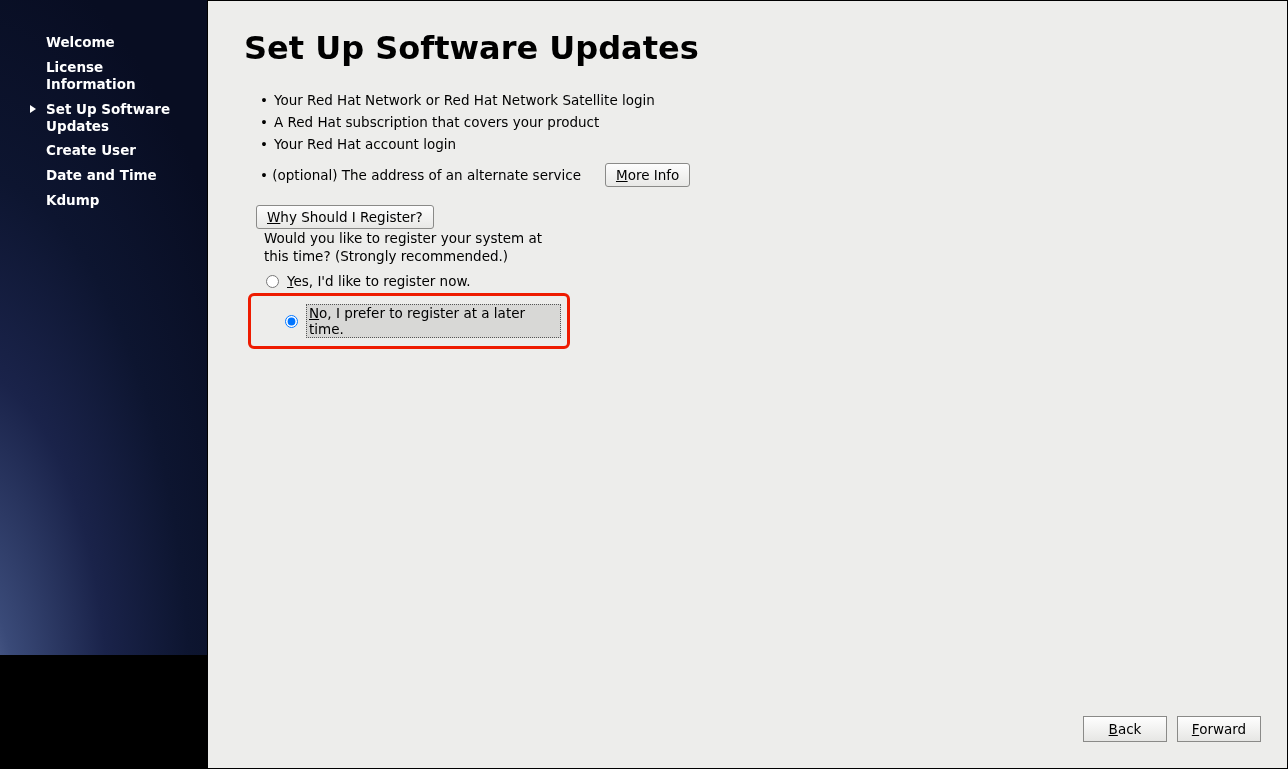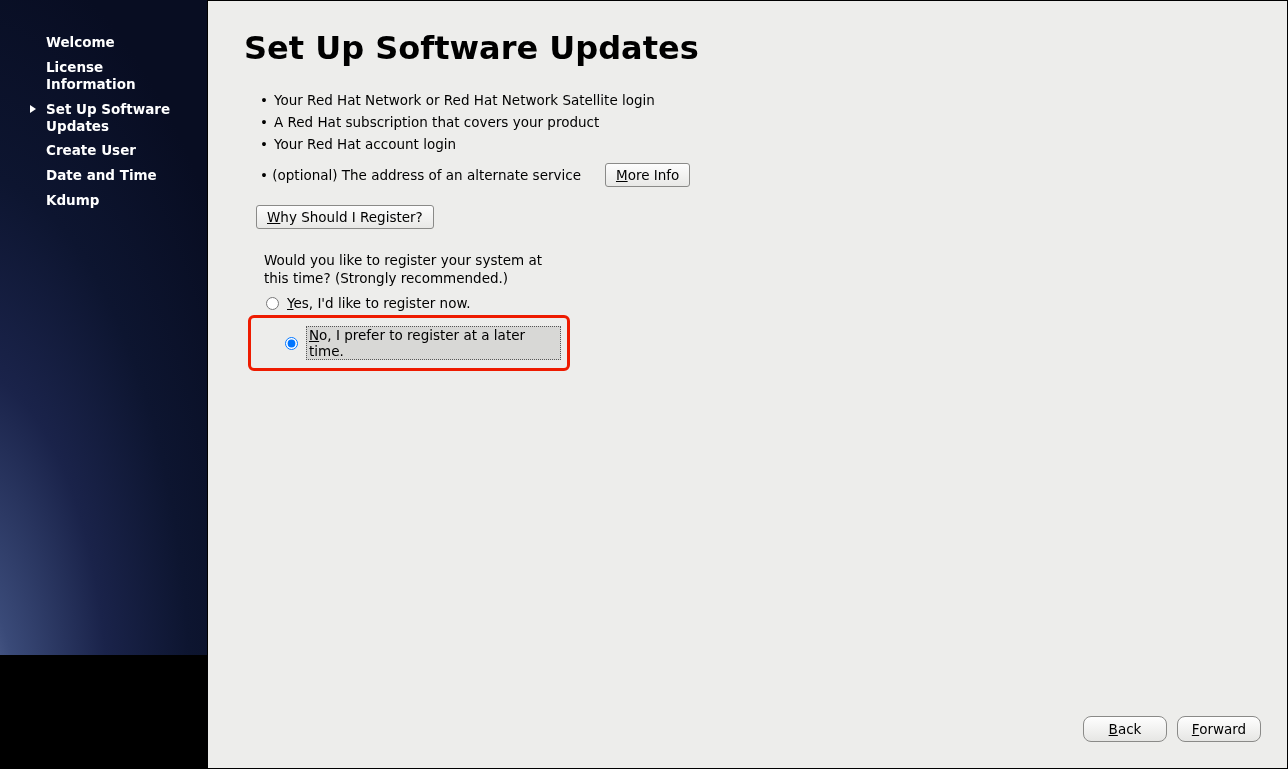--- a/index.html
+++ b/index.html
@@ -92,21 +92,21 @@
     border: 1px solid #8a8a88;
     border-radius: 3px;
     padding: 3px 10px;
     font-size: 13.5px;
     font-family: inherit;
     color: #000;
     cursor: pointer;
     text-align: right;
   }
   .btn .ul { text-decoration: underline; }
-  .why-row { margin-left: 12px; margin-bottom: 22px; }
+  .why-row { margin-left: 12px; }
 
   .prompt {
     font-size: 13.5px;
     margin-left: 20px;
     max-width: 300px;
     line-height: 1.35;
     margin-bottom: 6px;
   }
   .prompt .strong { font-weight: normal; }
 
@@ -139,21 +139,21 @@
   .footer {
     position: absolute;
     right: 26px;
     bottom: 26px;
     display: flex;
     gap: 10px;
   }
   .nav-btn {
     background: linear-gradient(#fefefe, #e6e6e4);
     border: 1px solid #8a8a88;
-    border-radius: 8px;
+    border-radius: 0;
     width: 84px;
     padding: 4px 0;
     font-size: 13.5px;
     font-family: inherit;
     cursor: pointer;
     text-align: center;
   }
   .nav-btn .ul { text-decoration: underline; }
 </style>
 </head>

